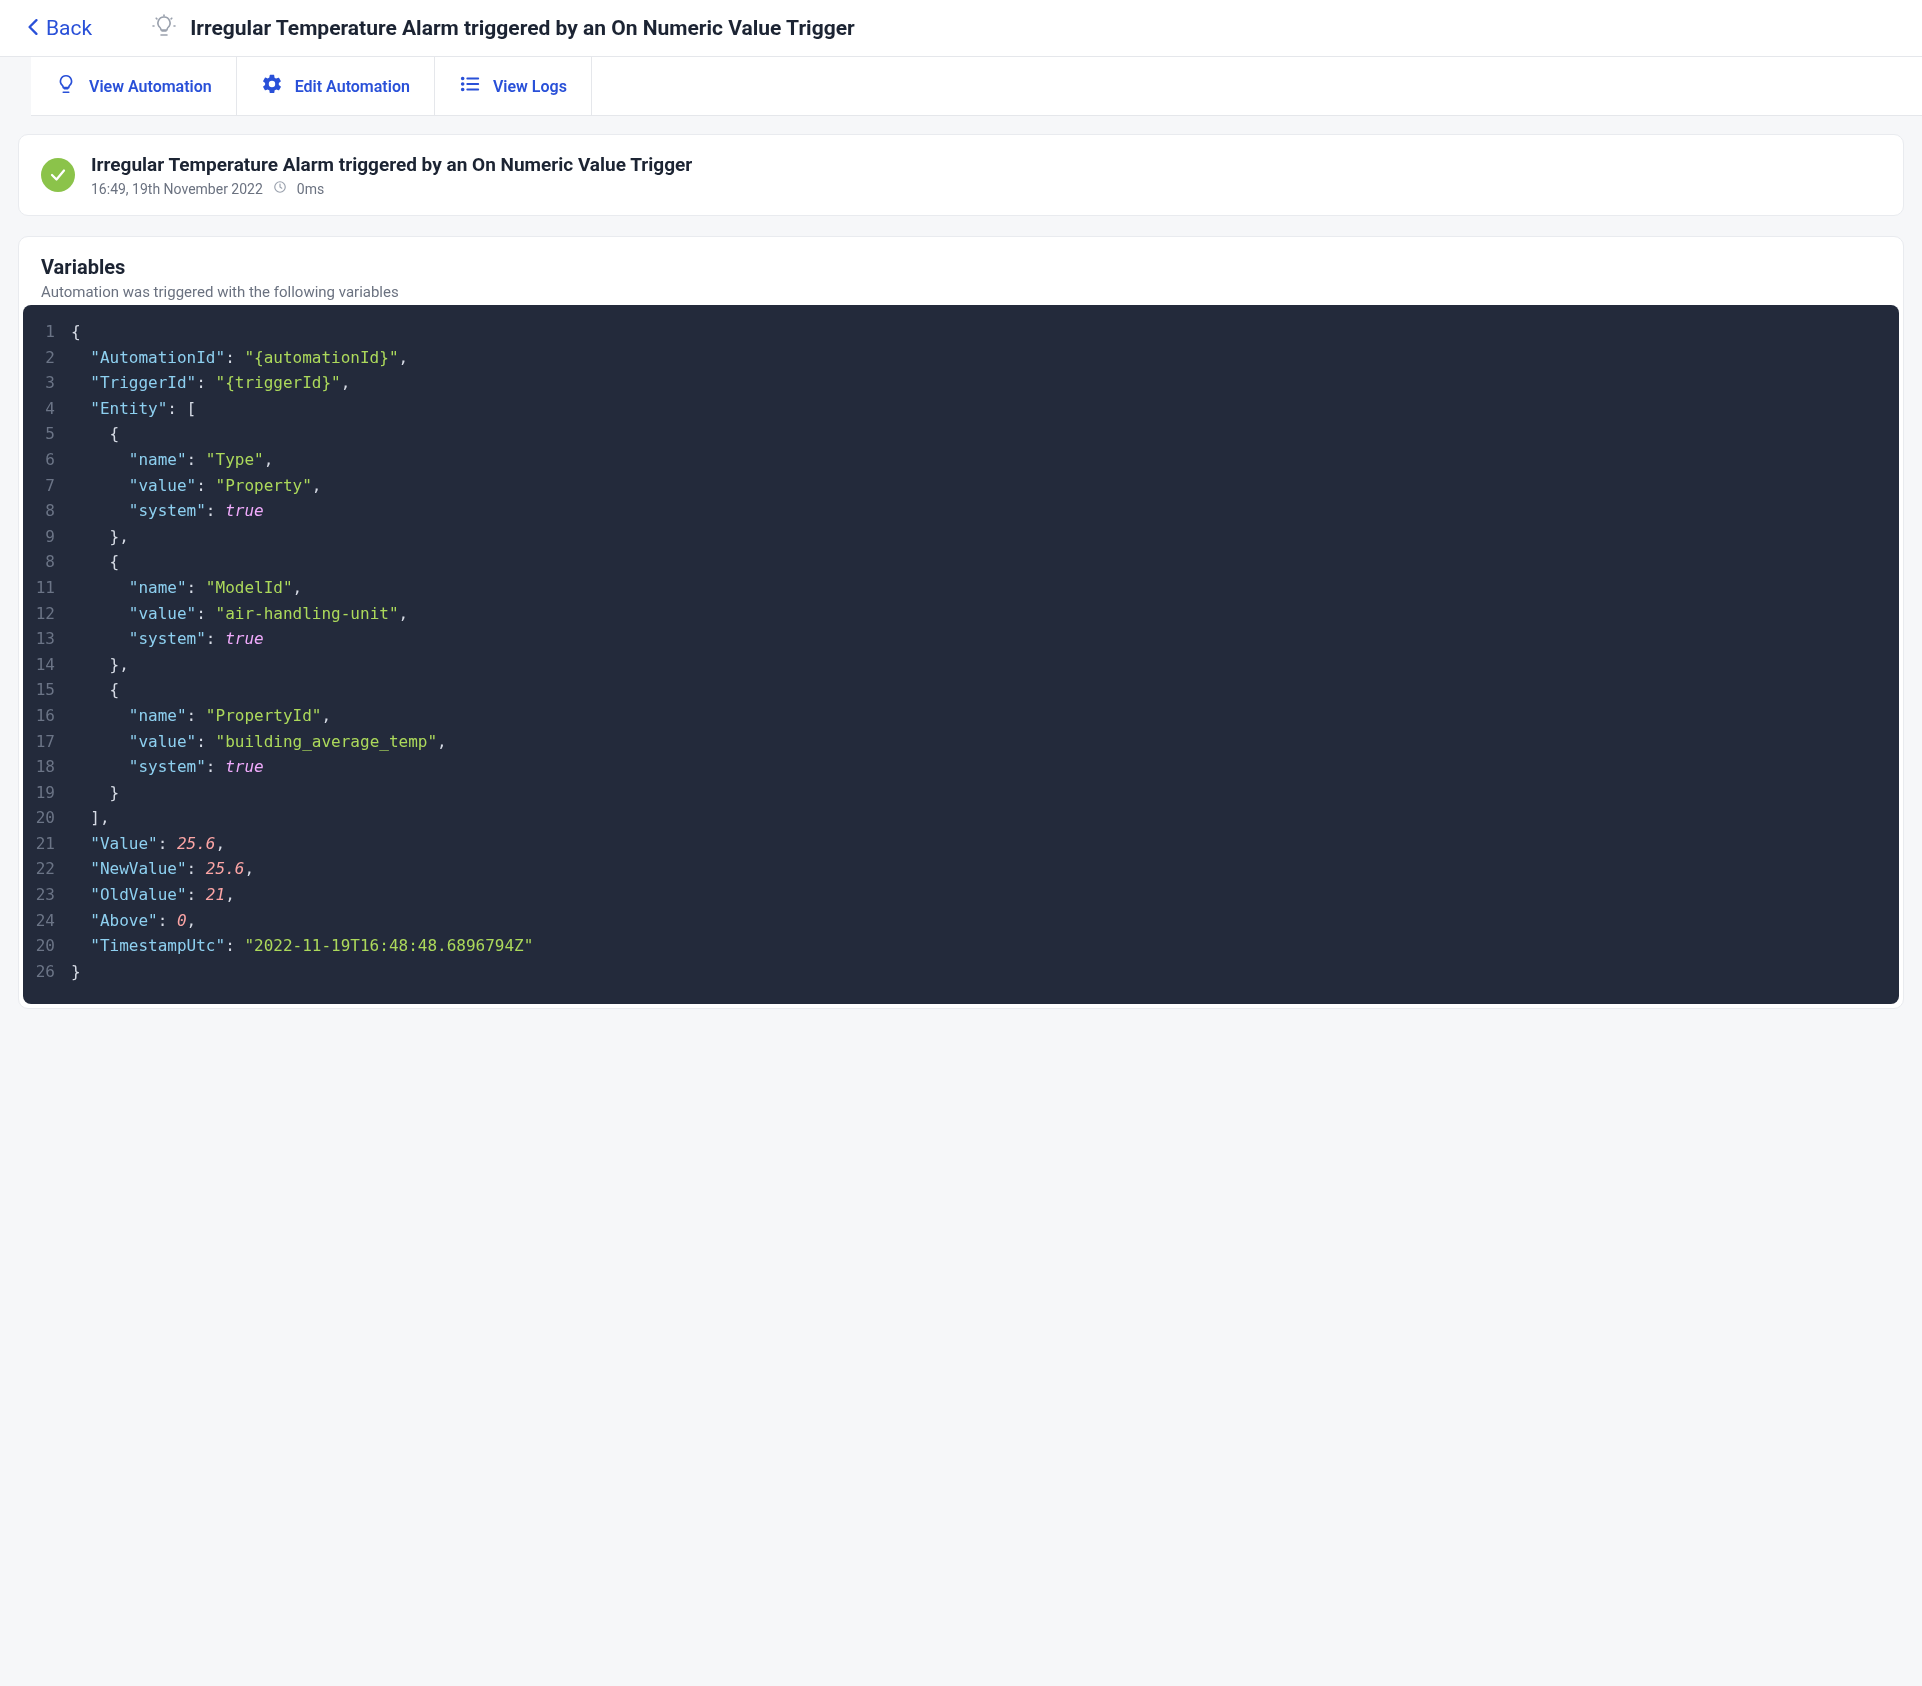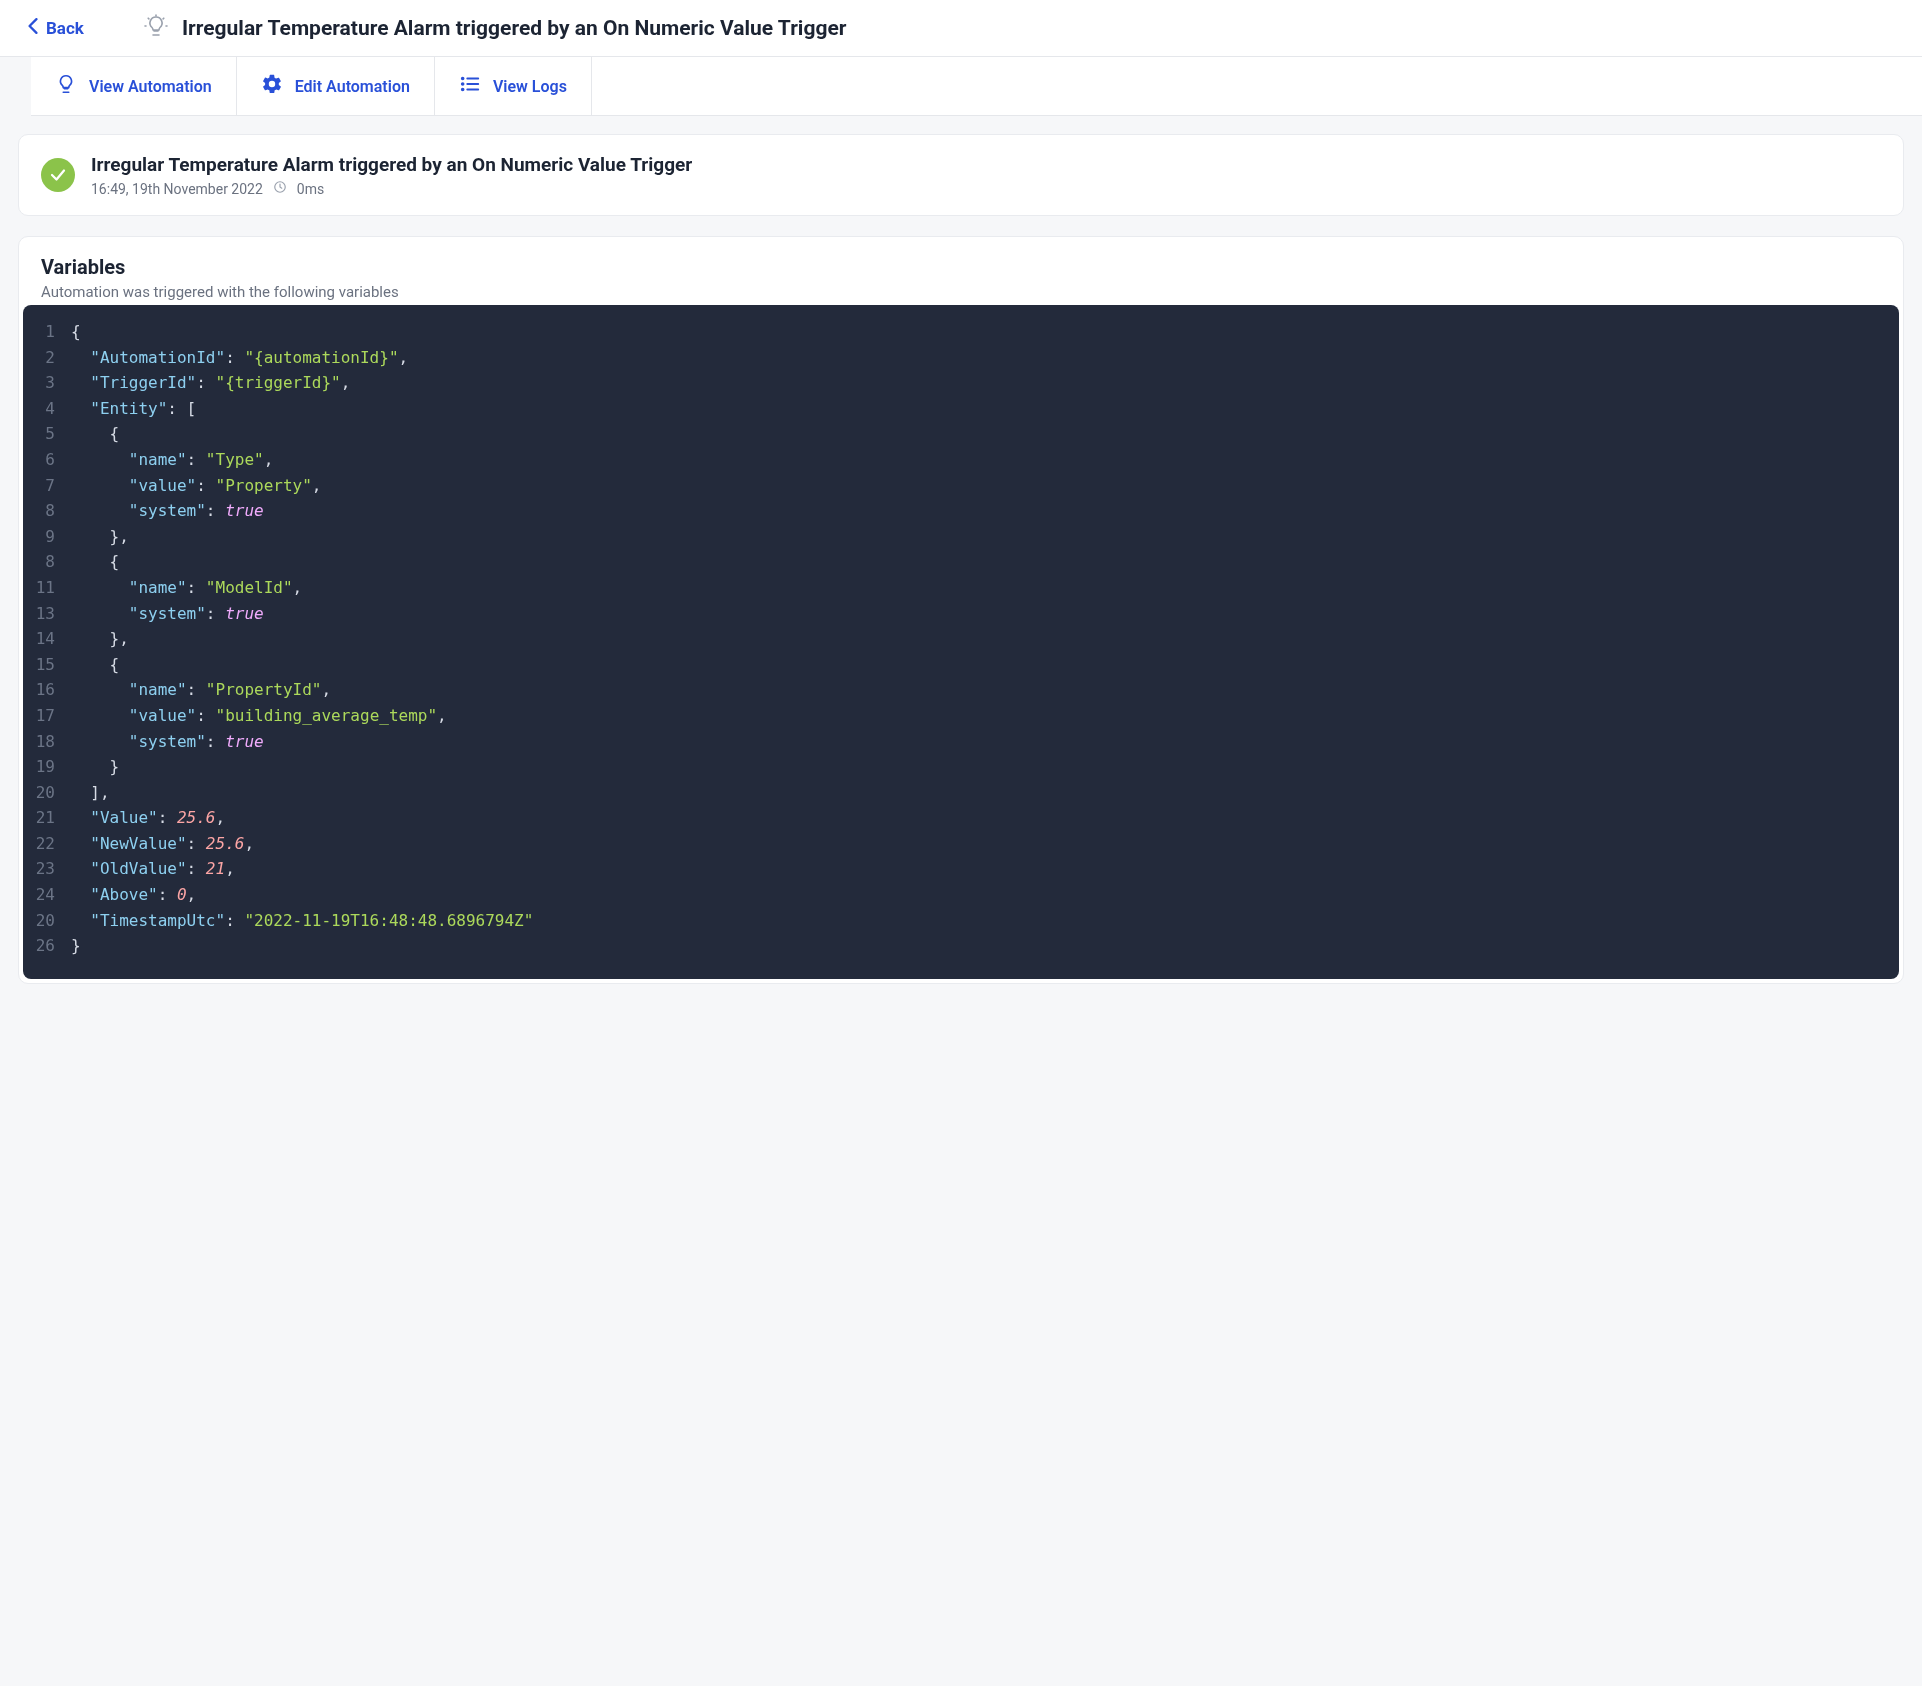--- a/index.html
+++ b/index.html
@@ -17,22 +17,22 @@
     display: flex;
     align-items: center;
     padding: 14px 28px;
     gap: 20px;
   }
   .back-btn {
     display: inline-flex;
     align-items: center;
     gap: 8px;
     color: #2950d8;
-    font-weight: 700;
-    font-size: 17px;
+    font-weight: 400;
+    font-size: 21px;
     cursor: pointer;
     justify-content: flex-end;
   }
   .back-btn svg { width: 10px; height: 16px; }
   .header-title-wrap {
     display: flex;
     align-items: center;
     gap: 14px;
     margin-left: 40px;
   }
@@ -284,20 +284,24 @@
         </div>
         <div class="code-line">
           <span class="lineno">8</span>
           <span class="code-content"><span class="tok-punct">    {</span></span>
         </div>
         <div class="code-line">
           <span class="lineno">11</span>
           <span class="code-content"><span class="tok-punct">      </span><span class="tok-key">"name"</span><span class="tok-punct">: </span><span class="tok-str">"ModelId"</span><span class="tok-punct">,</span></span>
         </div>
         <div class="code-line">
+          <span class="lineno">12</span>
+          <span class="code-content"><span class="tok-punct">      </span><span class="tok-key">"value"</span><span class="tok-punct">: </span><span class="tok-str">"air-handling-unit"</span><span class="tok-punct">,</span></span>
+        </div>
+        <div class="code-line">
           <span class="lineno">13</span>
           <span class="code-content"><span class="tok-punct">      </span><span class="tok-key">"system"</span><span class="tok-punct">: </span><span class="tok-bool">true</span></span>
         </div>
         <div class="code-line">
           <span class="lineno">14</span>
           <span class="code-content"><span class="tok-punct">    },</span></span>
         </div>
         <div class="code-line">
           <span class="lineno">15</span>
           <span class="code-content"><span class="tok-punct">    {</span></span>

